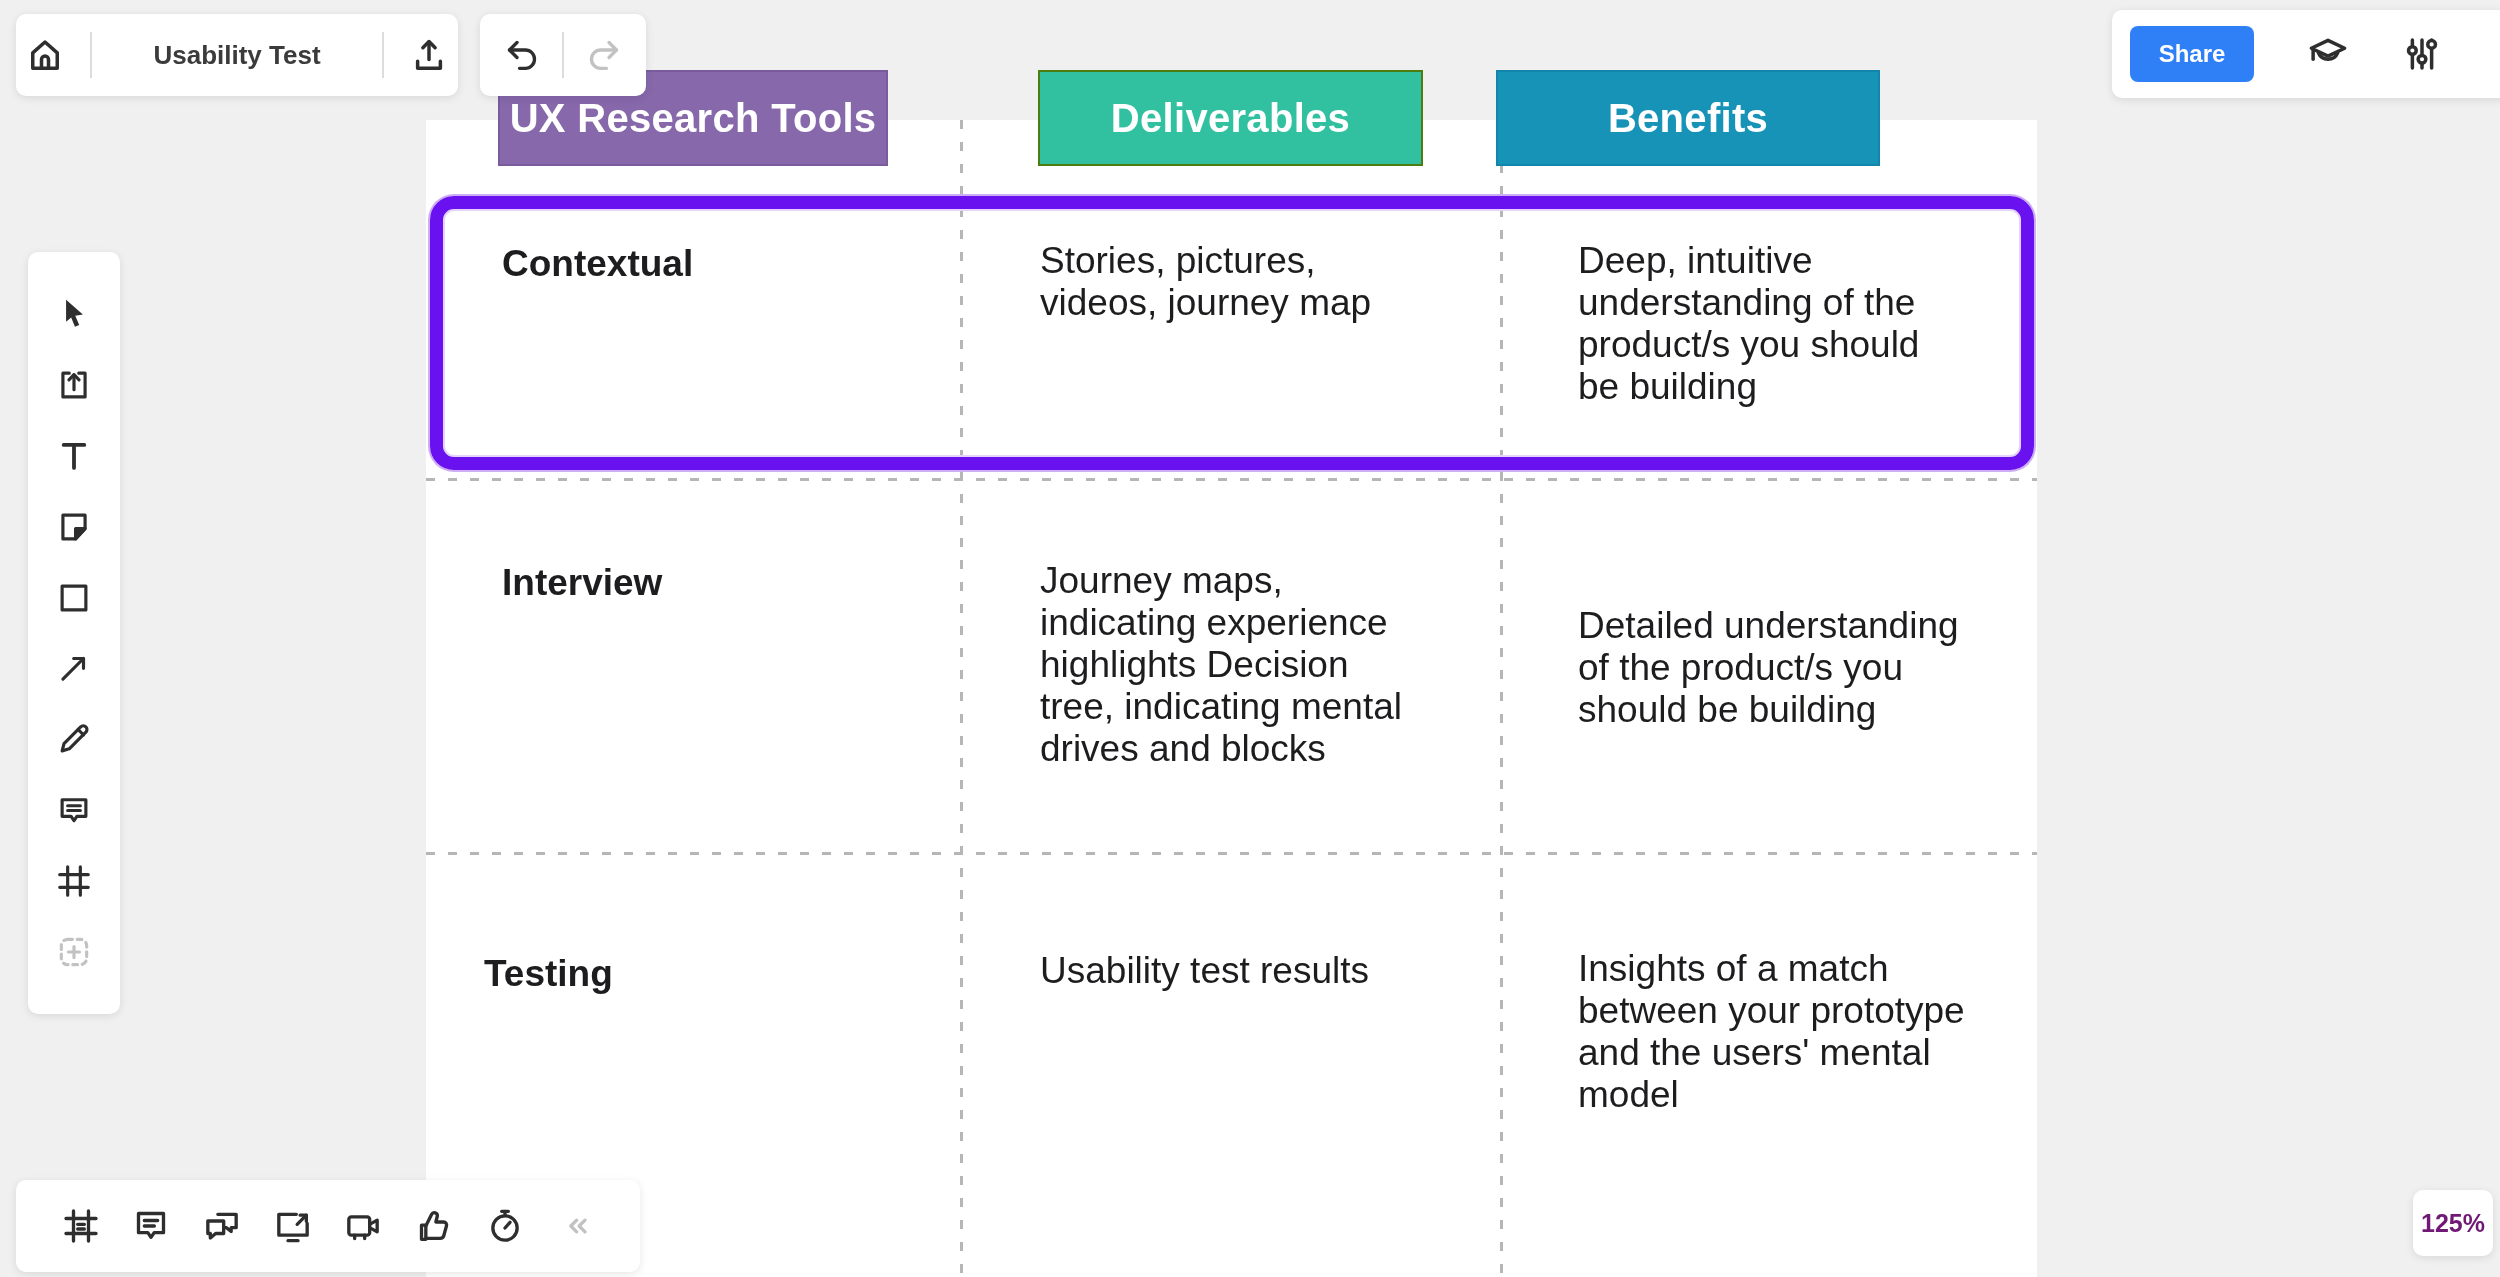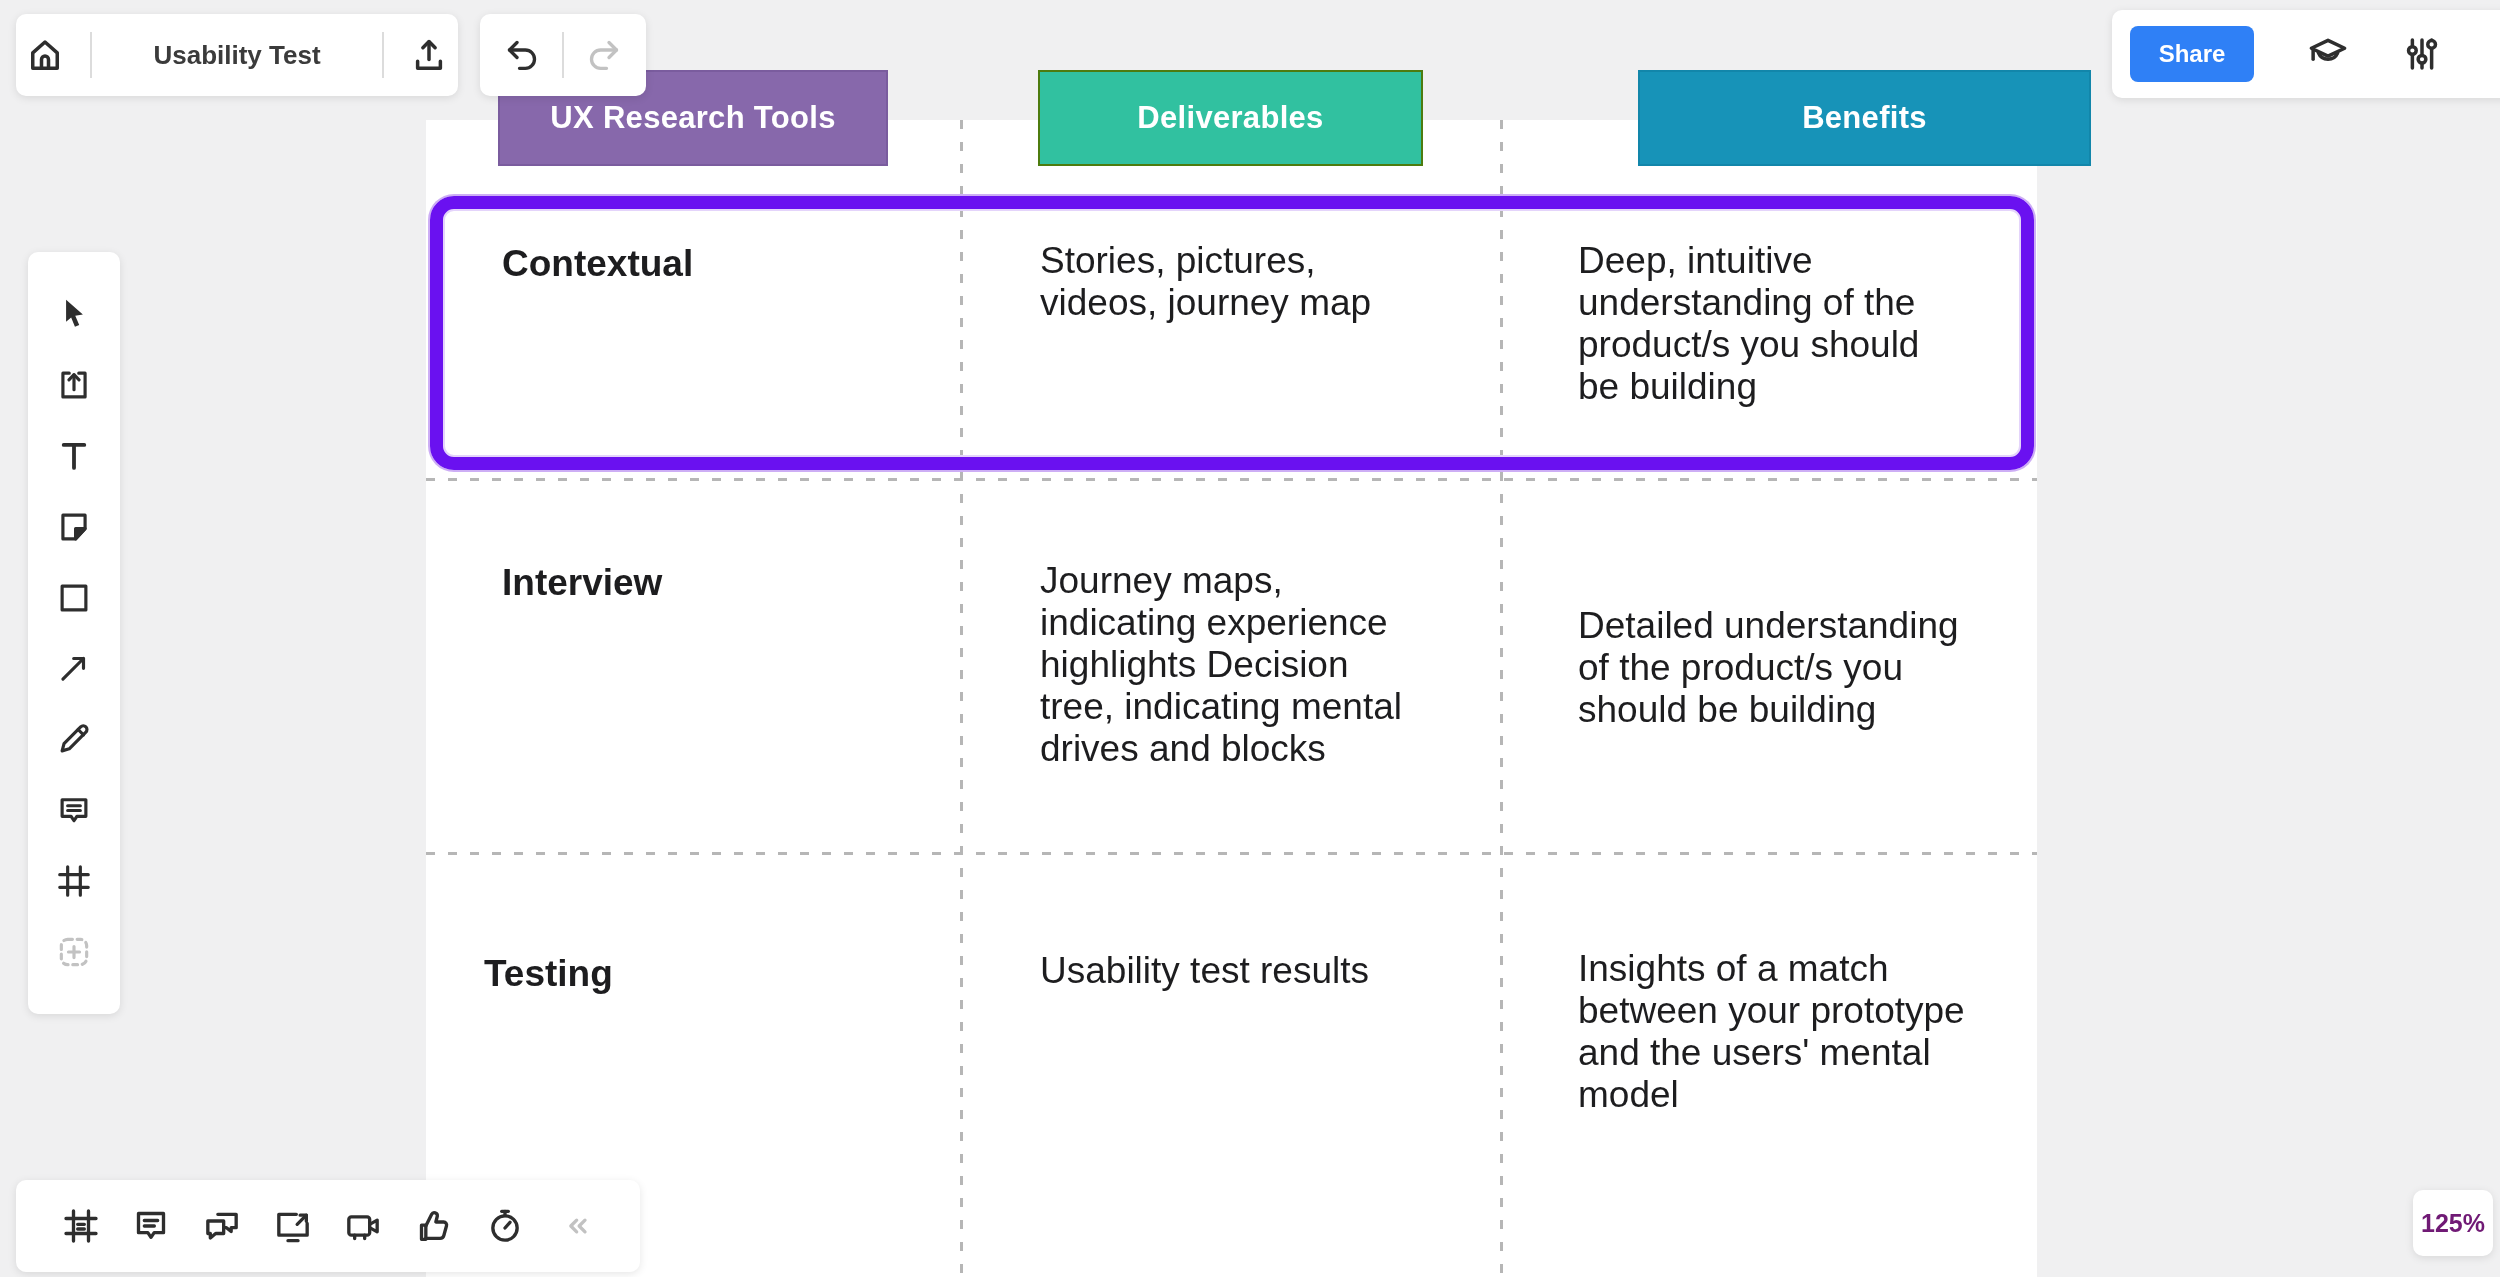--- a/index.html
+++ b/index.html
@@ -14,24 +14,24 @@
   
   .canvas { position:absolute; left:426px; top:120px; width:1611px; height:1157px; background:#ffffff; }
 
   .vdash { position:absolute; top:120px; height:1157px; width:3px;
     background:repeating-linear-gradient(180deg,#b6b6b6 0 9px,transparent 9px 22px); }
   .hdash { position:absolute; left:426px; width:1611px; height:3px;
     background:repeating-linear-gradient(90deg,#b6b6b6 0 9px,transparent 9px 22px); }
 
   .col-header { position:absolute; top:70px; height:96px;
     display:flex; align-items:center; justify-content:center;
-    color:#fff; font-weight:bold; font-size:31px; letter-spacing:.3px; }
+    color:#fff; font-weight:bold; font-size:40px; letter-spacing:.3px; }
   .col-header.c1 { left:498px;  width:390px; background:#8768ab; border:2px solid #7a5c9e; }
   .col-header.c2 { left:1038px; width:385px; background:#31c1a0; border:2px solid #4d7c0f; }
-  .col-header.c3 { left:1638px; width:453px; background:#1793b8; border:2px solid #1286aa; }
+  .col-header.c3 { left:1496px; width:384px; background:#1793b8; border:2px solid #1286aa; }
 
   .selection-box { position:absolute; left:430px; top:196px; width:1604px; height:274px;
     border:13px solid #6a11f0; border-radius:24px;
     box-shadow:0 0 0 2px #cdaef5, inset 0 0 0 2px #e4d4fb; }
 
   .cell { position:absolute; font-size:37px; line-height:42px; white-space:pre-line; }
   .cell.bold { font-weight:bold; }
 
   
   .panel { position:absolute; background:#fff; border-radius:10px;

